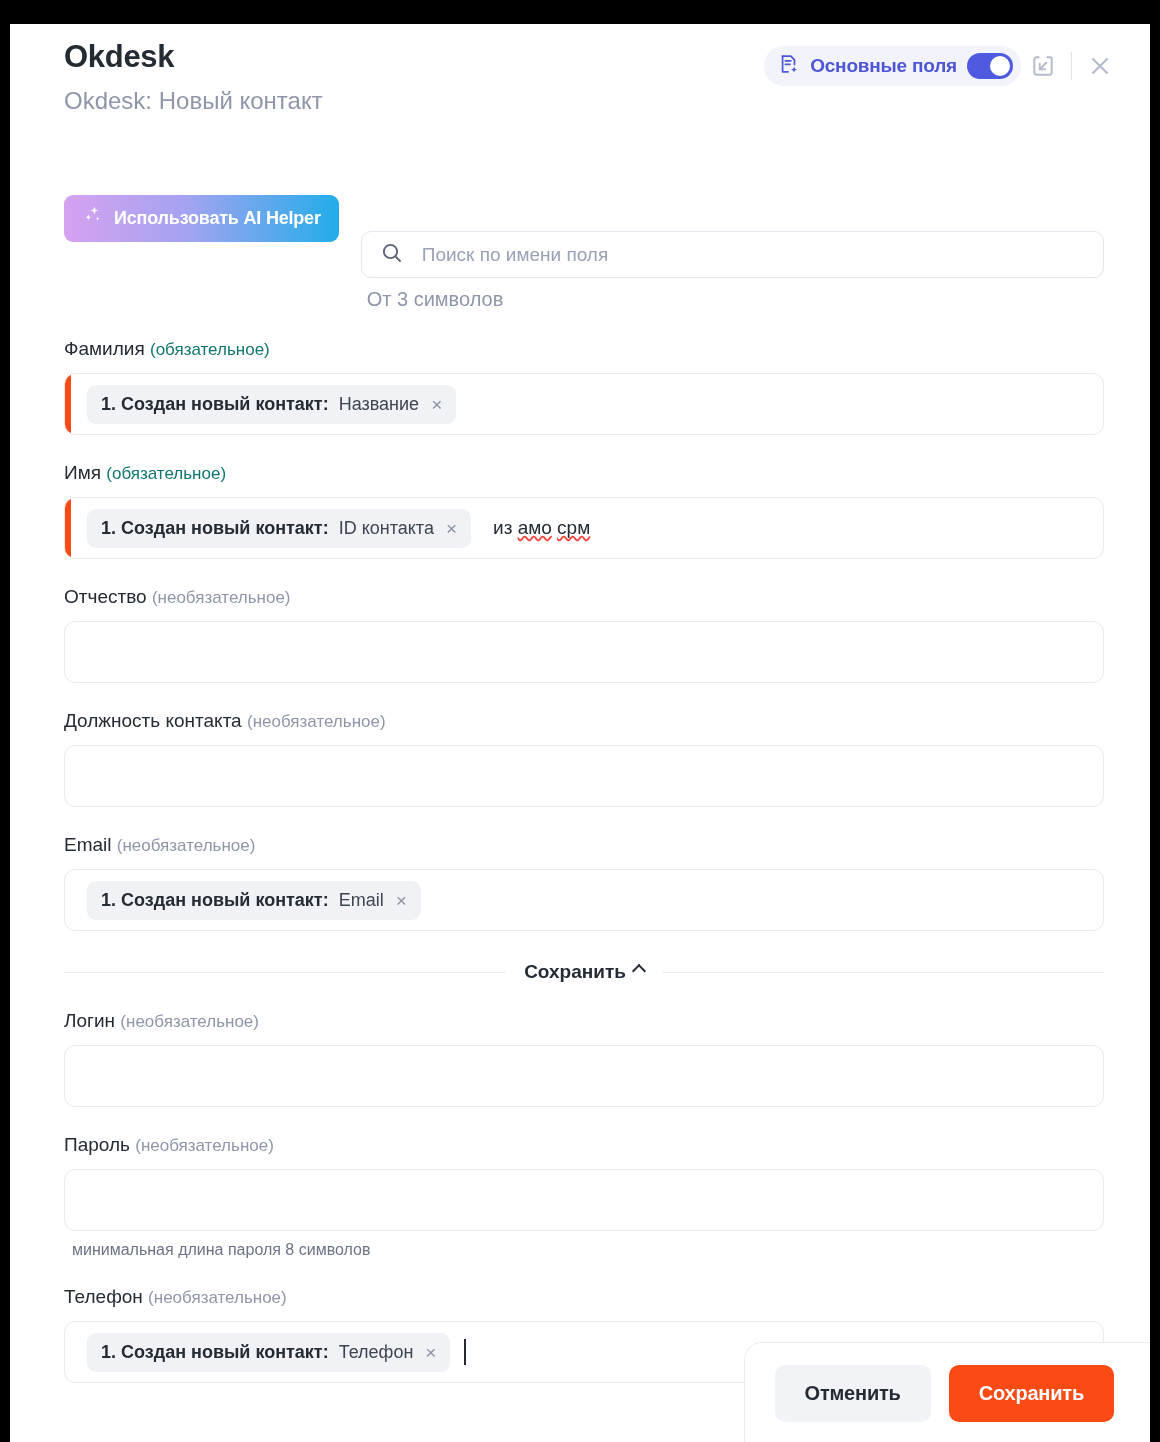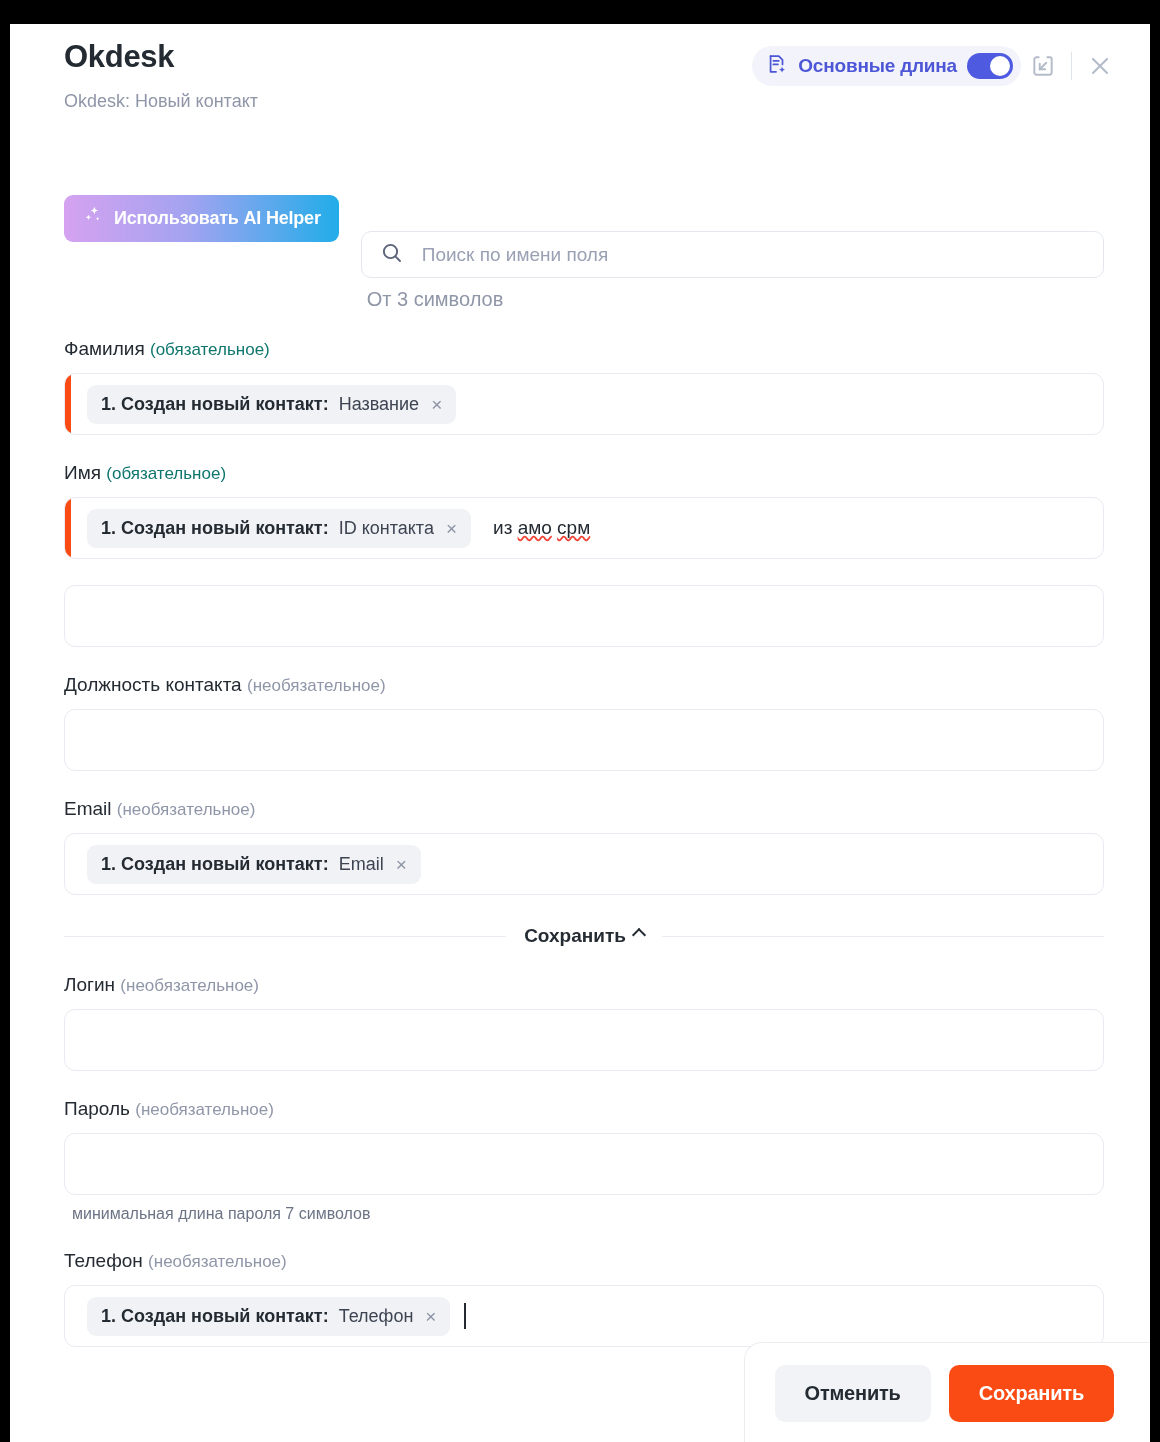--- a/index.html
+++ b/index.html
@@ -30,21 +30,21 @@
   }
   .app-title {
     font-size: 31px;
     font-weight: 700;
     color: #242b33;
     letter-spacing: -0.3px;
     line-height: 38px;
     margin: 0;
   }
   .app-subtitle {
-    font-size: 18px;
+    font-size: 24px;
     color: #8f96a8;
     line-height: 26px;
     margin-top: 12px;
   }
   .header-right {
     position: absolute;
     right: 28px;
     top: 20px;
     display: flex;
     align-items: center;
@@ -292,21 +292,21 @@
     <div class="header-right">
       <div class="main-fields-pill">
         <span>
           <svg width="22" height="22" viewBox="0 0 24 24" fill="none" stroke="#4c56d6" stroke-width="1.9" stroke-linecap="round" stroke-linejoin="round">
             <path d="M5 3.5h9l4 4v5"></path>
               <path d="M5 3.5v17h6"></path>
             <path d="M8 8.5h6M8 12.5h5"></path>
             <path d="M17.5 15l1 2.2 2.2 1-2.2 1-1 2.2-1-2.2-2.2-1 2.2-1z" fill="#4c56d6" stroke="none"></path>
           </svg>
         </span>
-        <span class="pill-label">Основные длина</span>
+        <span class="pill-label">Основные поля</span>
         <span class="toggle"></span>
       </div>
 
       <div class="icon-btn">
         <svg width="26" height="26" viewBox="0 0 24 24" fill="none" stroke="currentColor" stroke-width="1.8" stroke-linecap="round" stroke-linejoin="round">
           <path d="M16 4h2.5A1.5 1.5 0 0 1 20 5.5V18a2 2 0 0 1-2 2H6a2 2 0 0 1-2-2V6a2 2 0 0 1 2-2h2"></path>
           <path d="M15 9l-6 6"></path>
             <path d="M9 15v-5"></path>
             <path d="M9 15h5" transform="translate(0,0)"></path>
         </svg>
@@ -366,20 +366,21 @@
           <div class="field-box required">
             <span class="chip">
               <b>1. Создан новый контакт:</b>
               <span class="chip-val">ID контакта</span>
               <span class="chip-x">×</span>
             </span>
             <span class="free-text">из <span class="sq">амо</span> <span class="sq">срм</span></span>
           </div>
         </div>
         <div class="field">
+          <div class="field-label"><span>Отчество</span> <span class="opt">(необязательное)</span></div>
           <div class="field-box empty"></div>
         </div>
         <div class="field">
           <div class="field-label"><span>Должность контакта</span> <span class="opt">(необязательное)</span></div>
           <div class="field-box empty"></div>
         </div>
         <div class="field">
           <div class="field-label"><span>Email</span> <span class="opt">(необязательное)</span></div>
           <div class="field-box">
             <span class="chip">
@@ -401,21 +402,21 @@
     </div>
 
     <div id="fields-extra">
         <div class="field">
           <div class="field-label"><span>Логин</span> <span class="opt">(необязательное)</span></div>
           <div class="field-box empty"></div>
         </div>
         <div class="field">
           <div class="field-label"><span>Пароль</span> <span class="opt">(необязательное)</span></div>
           <div class="field-box empty"></div>
-          <div class="field-hint">минимальная длина пароля 7 символов</div>
+          <div class="field-hint">минимальная длина пароля 8 символов</div>
         </div>
         <div class="field">
           <div class="field-label"><span>Телефон</span> <span class="opt">(необязательное)</span></div>
           <div class="field-box">
             <span class="chip">
               <b>1. Создан новый контакт:</b>
               <span class="chip-val">Телефон</span>
               <span class="chip-x">×</span>
             </span>
             <span class="caret"></span>

